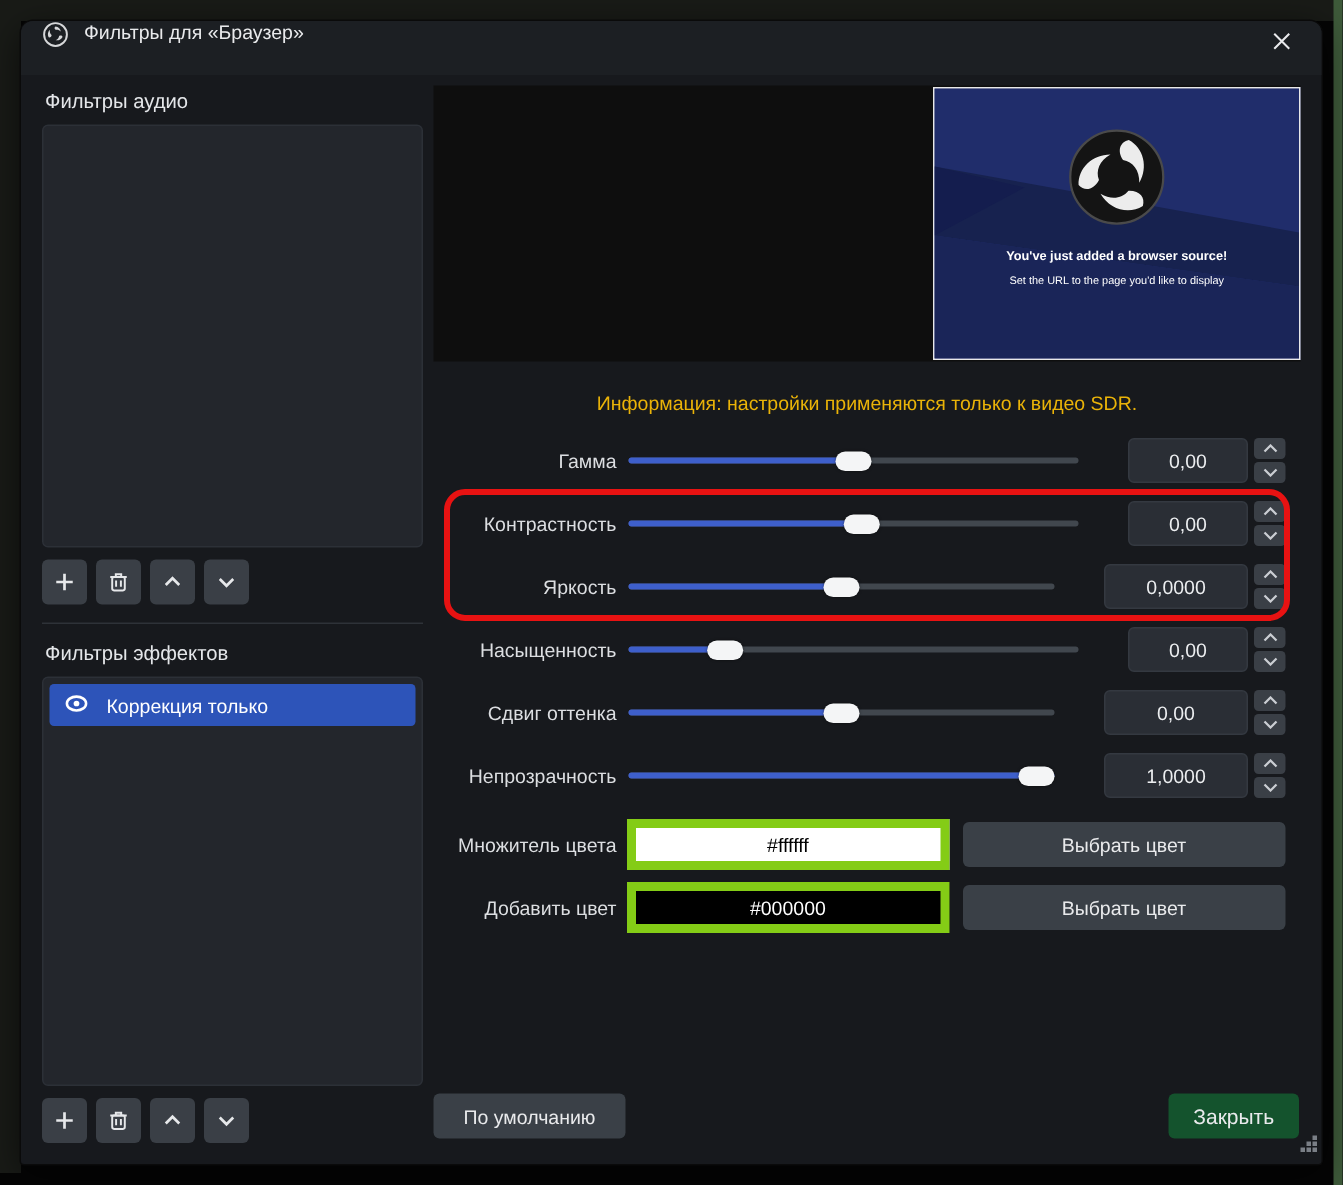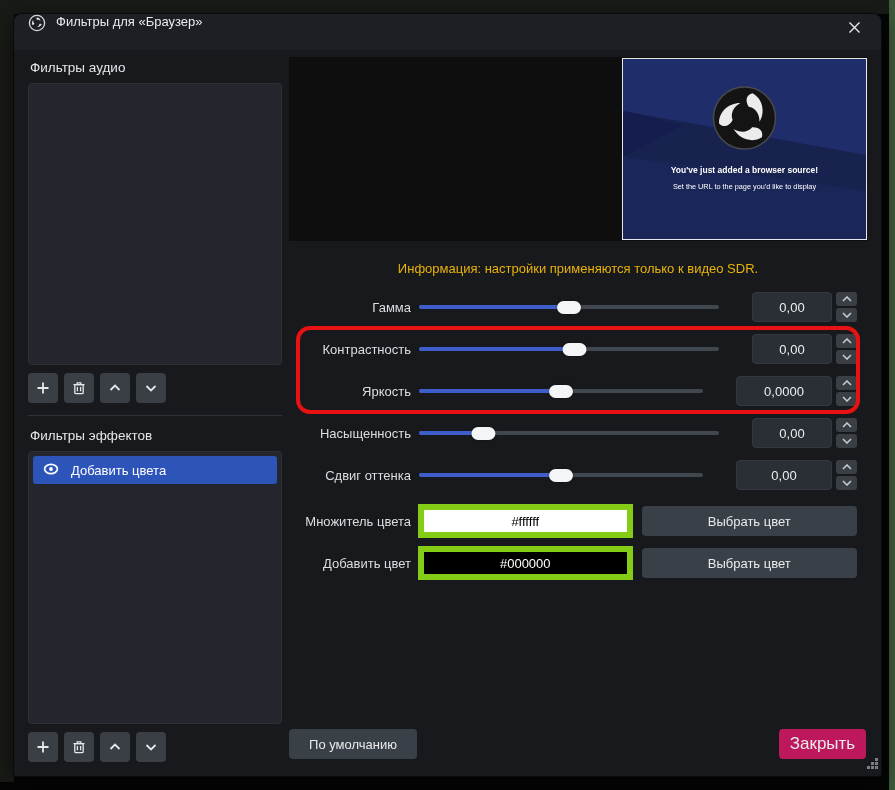--- a/index.html
+++ b/index.html
@@ -109,21 +109,21 @@
     font-family:"Liberation Sans", sans-serif;
   }
 
   .footer-defaults {
     position:absolute; left:275px; bottom:17px; width:128px; height:30px;
     background:#3a4047; color:#e9eaec; border:none; border-radius:4px; font-size:13px; cursor:pointer;
     font-family:"Liberation Sans", sans-serif;
   }
   .footer-close {
     position:absolute; right:15px; bottom:17px; width:87px; height:30px;
-    background:#be185d; color:#e9eaec; border:none; border-radius:4px; font-size:17px; cursor:pointer;
+    background:#14532d; color:#e9eaec; border:none; border-radius:4px; font-size:14px; cursor:pointer;
     font-family:"Liberation Sans", sans-serif;
   }
   .resize-grip { position:absolute; right:2px; bottom:2px; }
 </style>
 </head>
 <body>
 
 <div class="desktop-top"></div>
 <div class="desktop-left"></div>
 <div class="desktop-right-band"></div>
@@ -181,21 +181,21 @@
 
     <div class="side-heading">Фильтры эффектов</div>
     <div class="list-panel effects-list">
       <div class="filter-item selected">
         <span>
           <svg width="16" height="12" viewBox="0 0 16 12">
             <ellipse cx="8" cy="6" rx="6.4" ry="4.6" fill="none" stroke="#ffffff" stroke-width="1.7"></ellipse>
             <circle cx="8" cy="6" r="1.9" fill="#ffffff"></circle>
           </svg>
         </span>
-        <span>Добавить цвета</span>
+        <span>Коррекция только</span>
       </div>
     </div>
 
     <div class="btn-row bottom">
       <button class="icon-btn">
         <svg width="14" height="14" viewBox="0 0 14 14">
             <path d="M7 1.5 V12.5 M1.5 7 H12.5" stroke="#e6e8ea" stroke-width="1.8"></path>
           </svg>
       </button>
       <button class="icon-btn">
@@ -367,20 +367,44 @@
               </button>
             <button class="arr">
                 <svg width="10" height="6" viewBox="0 0 10 6">
                   <path d="M1 1 L5 5 L9 1" fill="none" stroke="#cbced3" stroke-width="1.5"></path>
                 </svg>
               </button>
           </div>
         </div>
       </div>
 
+      <div class="row">
+        <span class="lbl">Непрозрачность</span>
+        <div class="slider">
+          <div class="groove">
+              <div class="fill" style="width: 100%;"></div>
+            </div>
+          <div class="handle" style="left: 100%; transform: translateX(-100%);"></div>
+        </div>
+        <div class="spin wide">
+          <div class="numbox">1,0000</div>
+          <div class="arrows">
+            <button class="arr">
+                <svg width="10" height="6" viewBox="0 0 10 6">
+                  <path d="M1 5 L5 1 L9 5" fill="none" stroke="#cbced3" stroke-width="1.5"></path>
+                </svg>
+              </button>
+            <button class="arr">
+                <svg width="10" height="6" viewBox="0 0 10 6">
+                  <path d="M1 1 L5 5 L9 1" fill="none" stroke="#cbced3" stroke-width="1.5"></path>
+                </svg>
+              </button>
+          </div>
+        </div>
+      </div>
 
       <div class="color-row">
         <span class="lbl">Множитель цвета</span>
         <div class="swatch-field" style="background: rgb(255, 255, 255); color: rgb(0, 0, 0);">#ffffff</div>
         <button class="pick-btn">Выбрать цвет</button>
       </div>
 
       <div class="color-row">
         <span class="lbl">Добавить цвет</span>
         <div class="swatch-field" style="background: rgb(0, 0, 0); color: rgb(255, 255, 255);">#000000</div>

